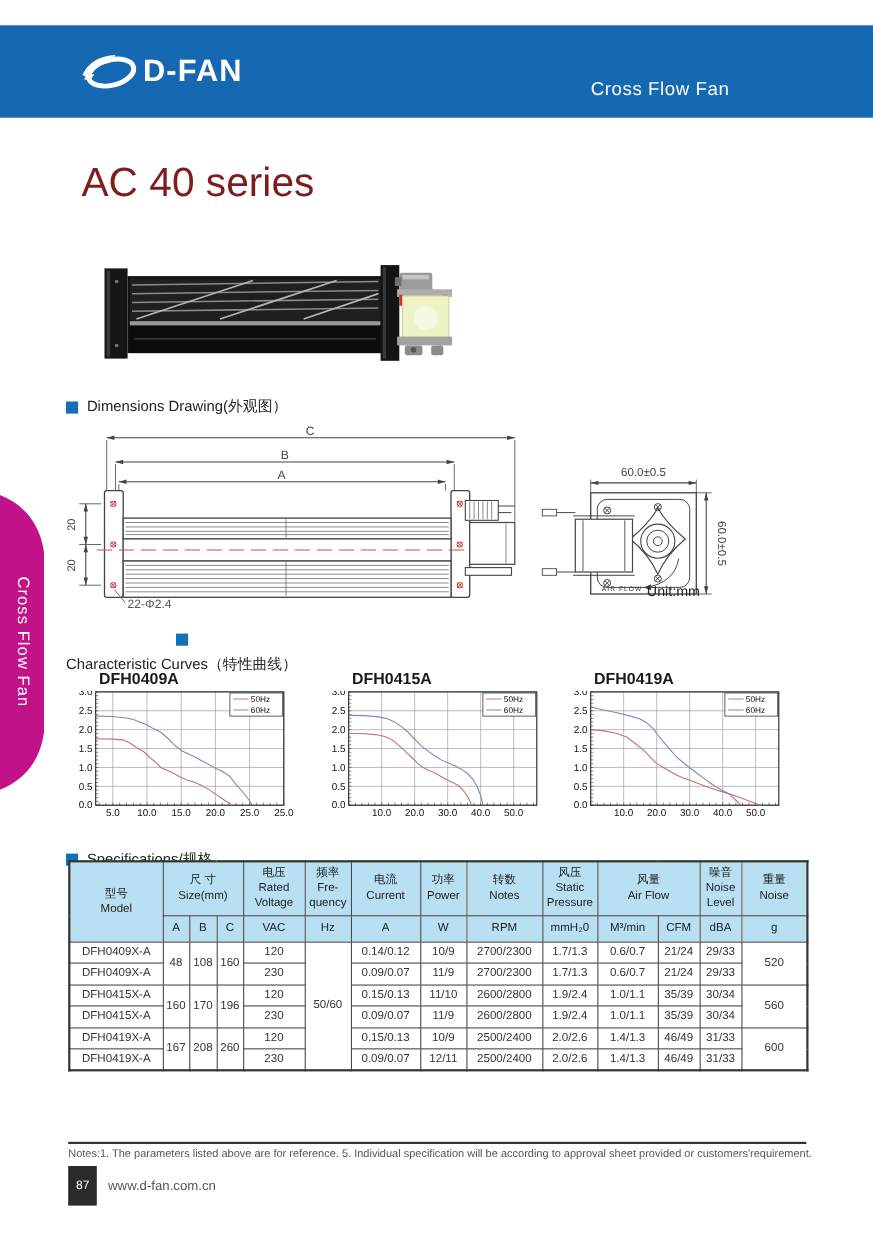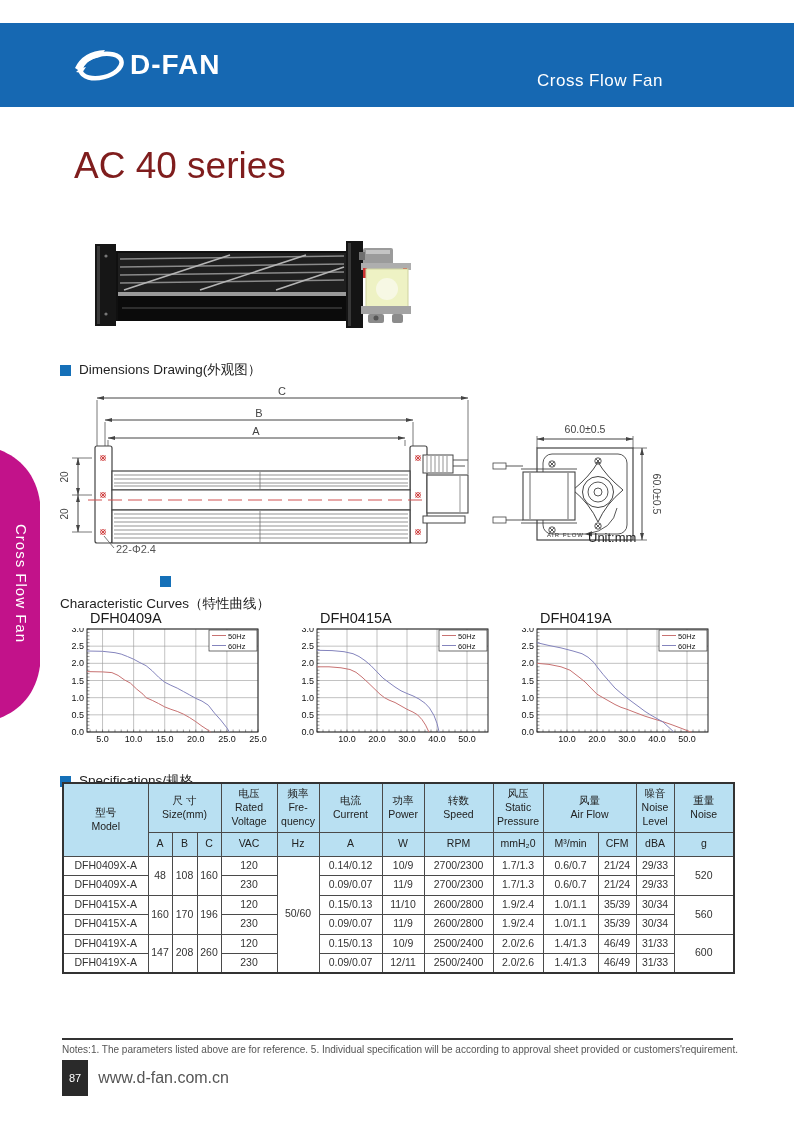--- a/index.html
+++ b/index.html
@@ -13,33 +13,33 @@
   .product-line{left:537px;top:71px;color:#fff;font-size:17px;letter-spacing:.5px;}
   .page-title{left:74px;top:134px;font-size:37px;color:#7f1d1d;margin-top:11px;}
   
   .sec{display:flex;align-items:center;gap:8px;font-size:13.5px;color:#222;}
   .bullet{width:11px;height:11px;background:#1570b8;flex:0 0 auto;}
   
   .side-label{left:0;top:450px;width:42px;height:268px;display:flex;align-items:center;justify-content:center;}
   .side-label span{writing-mode:vertical-rl;color:#fff;font-size:15px;letter-spacing:1px;}
   
   .chart{width:215px;}
-  .chart-title{margin-left:30px;font-size:14.5px;font-weight:normal;color:#1a1a1a;height:18px;}
+  .chart-title{margin-left:30px;font-size:14.5px;font-weight:bold;color:#1a1a1a;height:18px;}
   
   table.spec{border-collapse:collapse;table-layout:fixed;width:671px;border:2px solid #333;}
   table.spec th,table.spec td{border:1px solid #4a4a4a;text-align:center;vertical-align:middle;
      font-size:10.5px;color:#333;padding:0;line-height:1.3;overflow:hidden;}
   table.spec th{background:#b9e0f2;font-weight:normal;white-space:pre-line;color:#222;}
   tr.g1{height:49px;} tr.g2{height:24px;} tbody tr{height:19.5px;}
   .unit-label{left:588px;top:530px;font-size:13px;color:#222;}
   .rule{left:62px;top:1038px;width:671px;height:2px;background:#333;}
   .notes{left:62px;top:1044px;width:700px;font-size:10px;color:#555;}
   .footer{left:62px;top:1060px;display:flex;align-items:center;gap:10px;}
   .page-badge{background:#2a2a2a;color:#fff;font-size:11px;padding:12px 7px;}
-  .website{font-size:16px;color:#555;}
+  .website{font-size:12px;color:#555;}
   svg text{font-family:"Liberation Sans","DejaVu Sans",sans-serif;}
 </style>
 </head>
 <body>
 
 <div class="page">
 
   <div class="abs header-bar"></div>
   <div class="abs logo-wrap">
     <svg width="50" height="38" viewBox="0 0 50 38">
@@ -565,21 +565,21 @@
 Rated
 Voltage</th>
         <th>频率
 Fre-
 quency</th>
         <th>电流
 Current</th>
         <th>功率
 Power</th>
         <th>转数
-Speed</th>
+Notes</th>
         <th>风压
 Static
 Pressure</th>
         <th colspan="2">风量
 Air Flow</th>
         <th>噪音
 Noise
 Level</th>
         <th>重量
 Noise</th>
@@ -649,21 +649,21 @@
         <td>0.09/0.07</td>
         <td>11/9</td>
         <td>2600/2800</td>
         <td>1.9/2.4</td>
         <td>1.0/1.1</td>
         <td>35/39</td>
         <td>30/34</td>
       </tr>
       <tr>
         <td>DFH0419X-A</td>
-        <td rowspan="2">147</td>
+        <td rowspan="2">167</td>
         <td rowspan="2">208</td>
         <td rowspan="2">260</td>
         <td>120</td>
         <td>0.15/0.13</td>
         <td>10/9</td>
         <td>2500/2400</td>
         <td>2.0/2.6</td>
         <td>1.4/1.3</td>
         <td>46/49</td>
         <td>31/33</td>

